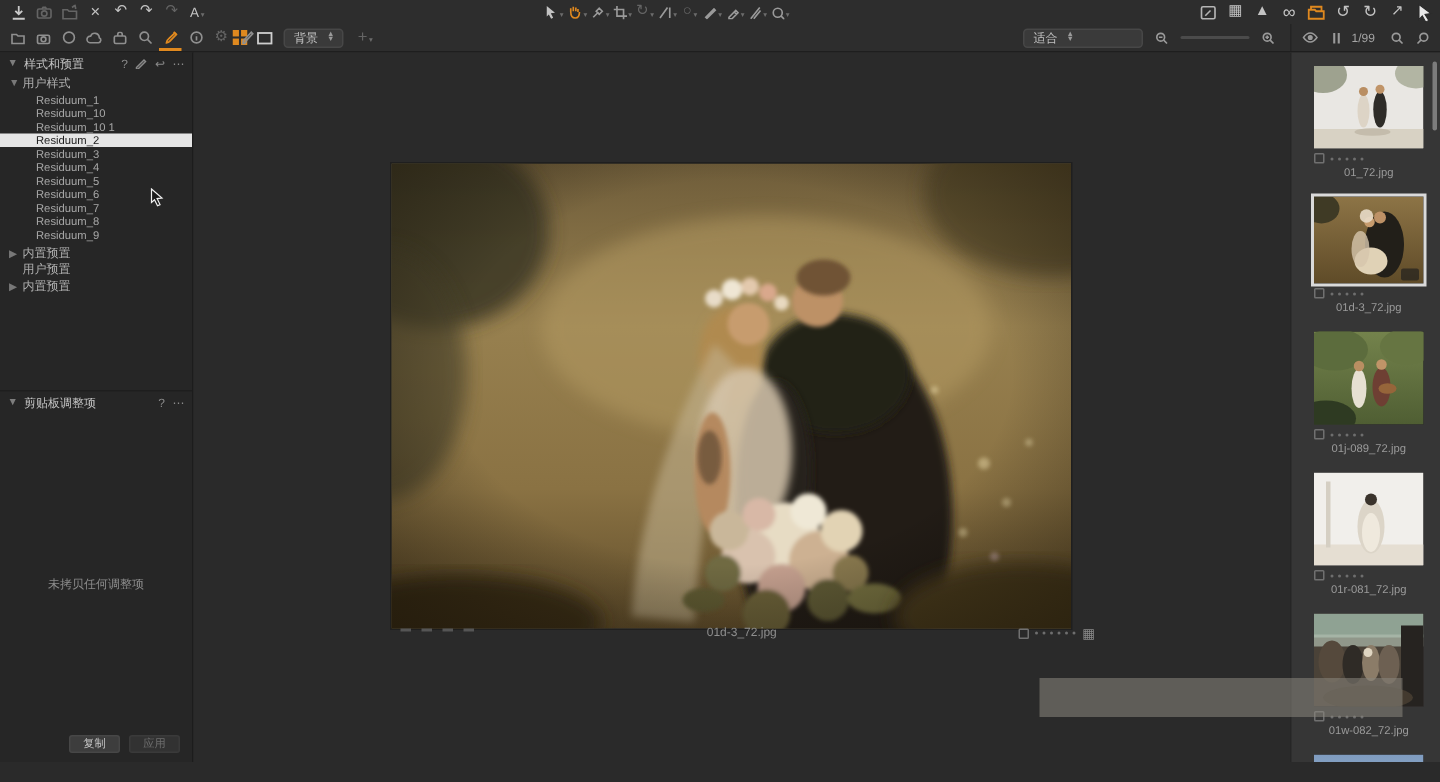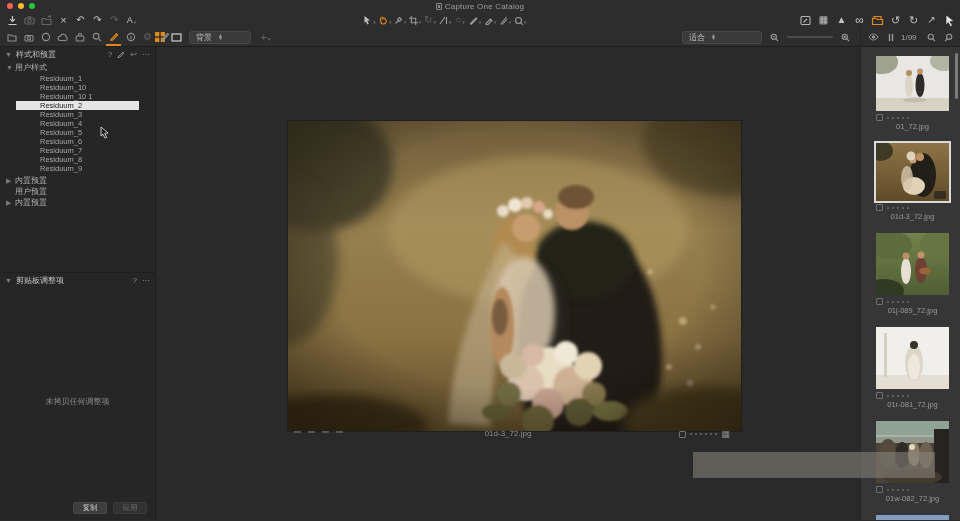--- a/index.html
+++ b/index.html
@@ -42,30 +42,30 @@
 
   .mini-select { height:13px; background:#3a3a3a; border:1px solid #474747; border-radius:3px;
                  display:flex; align-items:center; font-size:8px; color:#c0c0c0; padding:0 3px 0 6px; }
   .mini-select .updown { display:flex; flex-direction:column; margin-left:6px; line-height:3px; font-size:5px; color:#9a9a9a; }
   .slider { width:46px; height:2px; background:#4b4b4b; border-radius:1px; position:relative; margin:0 6px; }
 
   
   .main { display:flex; height:473px; }
 
   
-  .sidebar { width:156px; background:#262626; border-right:1px solid #1c1c1c; position:relative;
+  .sidebar { width:129px; background:#262626; border-right:1px solid #1c1c1c; position:relative;
              display:flex; flex-direction:column; font-size:8px; color:#a9a9a9; }
   .panel-hdr { display:flex; align-items:center; height:15px; padding:0 5px; color:#c2c2c2; }
   .panel-hdr .chev { color:#7d7d7d; font-size:7px; margin-right:4px; }
   .hdr-icons { margin-left:auto; display:flex; gap:5px; color:#8a8a8a; font-size:8px; align-items:center; }
   .empty-box { margin:2px 5px 6px; background:#2f2f2f; border:1px solid #232323; border-radius:2px;
                height:19px; display:flex; align-items:center; justify-content:center; color:#8e8e8e; }
   .sec-row { display:flex; align-items:center; height:11px; padding-left:6px; color:#b0b0b0; }
   .sec-row .chev { width:9px; color:#787878; font-size:7px; }
-  .style-list { margin:1px 16px 2px; }
+  .style-list { margin:1px 0 2px; }
   .style-item { height:9px; line-height:9px; padding-left:24px; color:#a6a6a6; font-size:7.5px; }
   .style-item.selected { background:#e5e5e5; color:#1d1d1d; }
   .side-divider { border-top:1px solid #1e1e1e; margin-top:64px; }
   .clip-note { text-align:center; color:#8b8b8b; margin-top:108px;font-family:Liberation Mono, monospace; }
   .side-bottom { margin-top:auto; display:flex; justify-content:flex-end; gap:6px; padding:0 8px 6px; }
   .btn { height:12px; min-width:34px; border-radius:2px; font-size:7.5px; display:flex; align-items:center;
          justify-content:center; background:#3d3d3d; color:#c6c6c6; border:1px solid #474747; }
   .btn.disabled { background:#323232; color:#6d6d6d; border-color:#3a3a3a; }
 
   
@@ -96,30 +96,20 @@
   
   .censor { position:absolute; left:693px; top:452px; width:242px; height:26px;
             background:rgba(138,134,126,.55); }
   .cursor-arrow { position:absolute; left:100px; top:125px; pointer-events:none; }
 </style>
 </head>
 <body>
 
 <div class="window">
 
-  <div class="titlebar">
-    <div class="traffic">
-      <span style="background:#ff5f57"></span>
-      <span style="background:#febc2e"></span>
-      <span style="background:#28c840"></span>
-    </div>
-    <div class="title-wrap">
-      <span class="doc-ic"></span><span>Capture One Catalog</span>
-    </div>
-  </div>
 
   <div class="toolrow1">
     <div class="grp-left">
       <span class="ic">
         <svg width="11" height="11" viewBox="0 0 11 11" fill="none" stroke="#c9c9c9" stroke-width="1.2">
             <path d="M5.5 1v5M3.2 4.2 5.5 6.5 7.8 4.2M1.5 9.5h8"></path>
           </svg>
       </span>
       <span class="ic dim">
         <svg width="11" height="11" viewBox="0 0 11 11" fill="none" stroke="#646464" stroke-width="1.1">
@@ -290,21 +280,21 @@
             <rect x="5.7" y="0" width="4.3" height="4.3"></rect>
             <rect x="0" y="5.7" width="4.3" height="4.3"></rect>
             <rect x="5.7" y="5.7" width="4.3" height="4.3"></rect>
           </svg>
       </span>
       <span class="ic" style="margin-left:4px;">
         <svg width="11" height="9" viewBox="0 0 11 9" fill="none" stroke="#cfcfcf" stroke-width="1.2">
             <rect x="1" y="1" width="9" height="7"></rect>
           </svg>
       </span>
-      <div class="mini-select" style="width:62px; margin-left:6px;">
+      <div class="mini-select" style="width:40px; margin-left:6px;">
         <span>背景</span>
         <span class="updown">
             <span>▲</span>
             <span>▼</span>
           </span>
       </div>
       <span class="ic dim" style="margin-left:8px; font-size:11px;">
         <span>+</span>
           <span class="caret">▾</span>
       </span>

